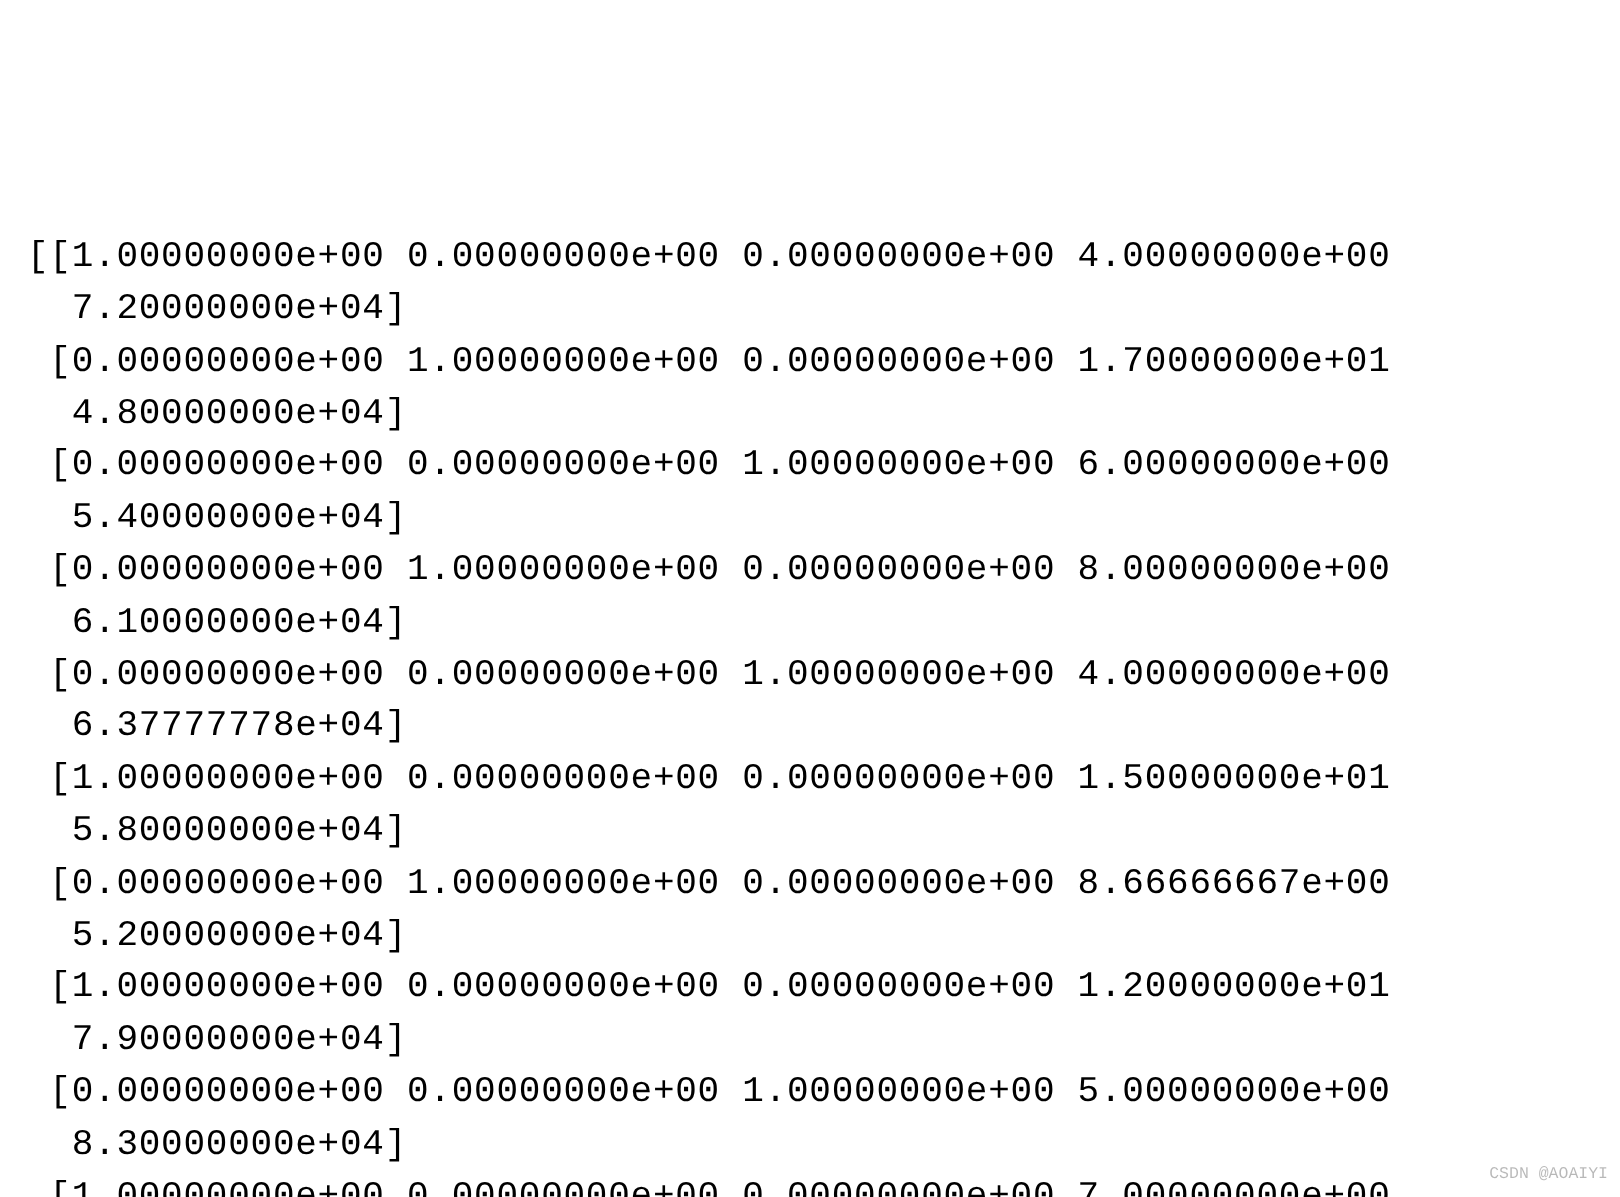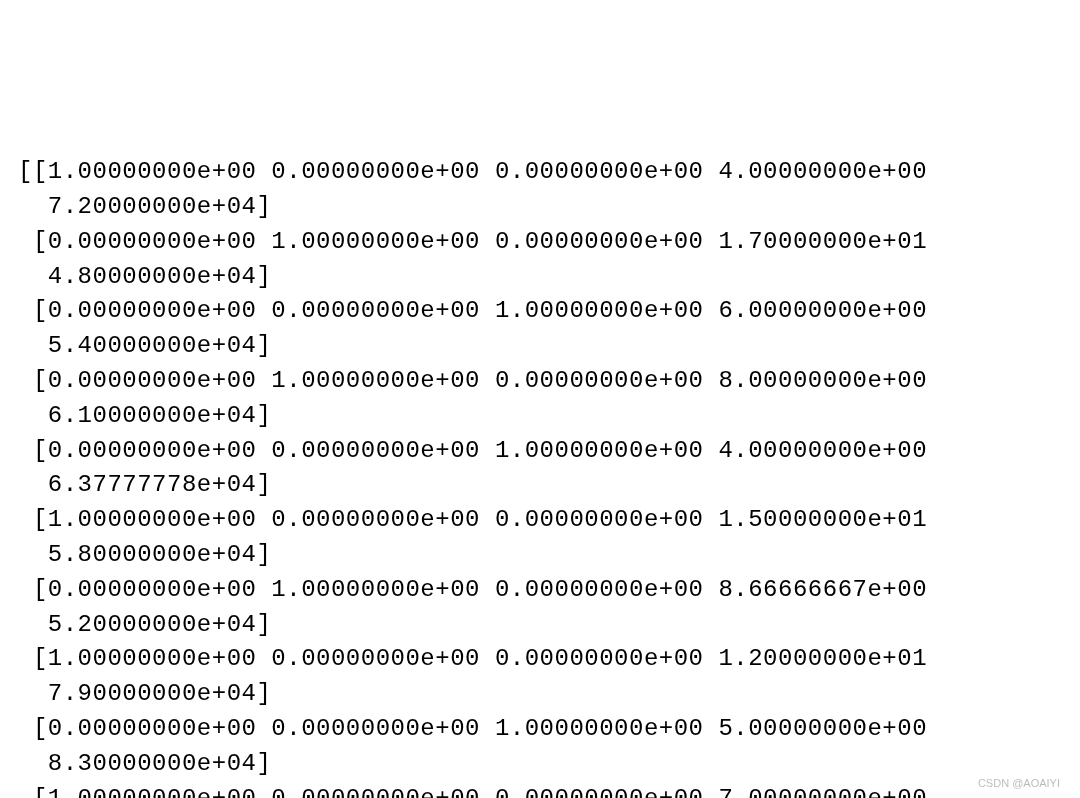--- a/index.html
+++ b/index.html
@@ -8,23 +8,23 @@
       color: #000;
       background-color: #fff;
       margin: 0;
       padding: 16px 16px 16px 18px;
       line-height: 1.45;
       white-space: pre;
       letter-spacing: 0.5px;
     }
     .watermark {
       position: fixed;
-      right: 20px;
+      right: 8px;
       bottom: 6px;
-      font-family: Liberation Sans, sans-serif;
+      font-family: Liberation Mono, monospace;
       font-size: 11px;
       color: rgba(0, 0, 0, 0.28);
       letter-spacing: 0;
       white-space: nowrap;
     }
   </style>
 </head>
 <body>
 
 

